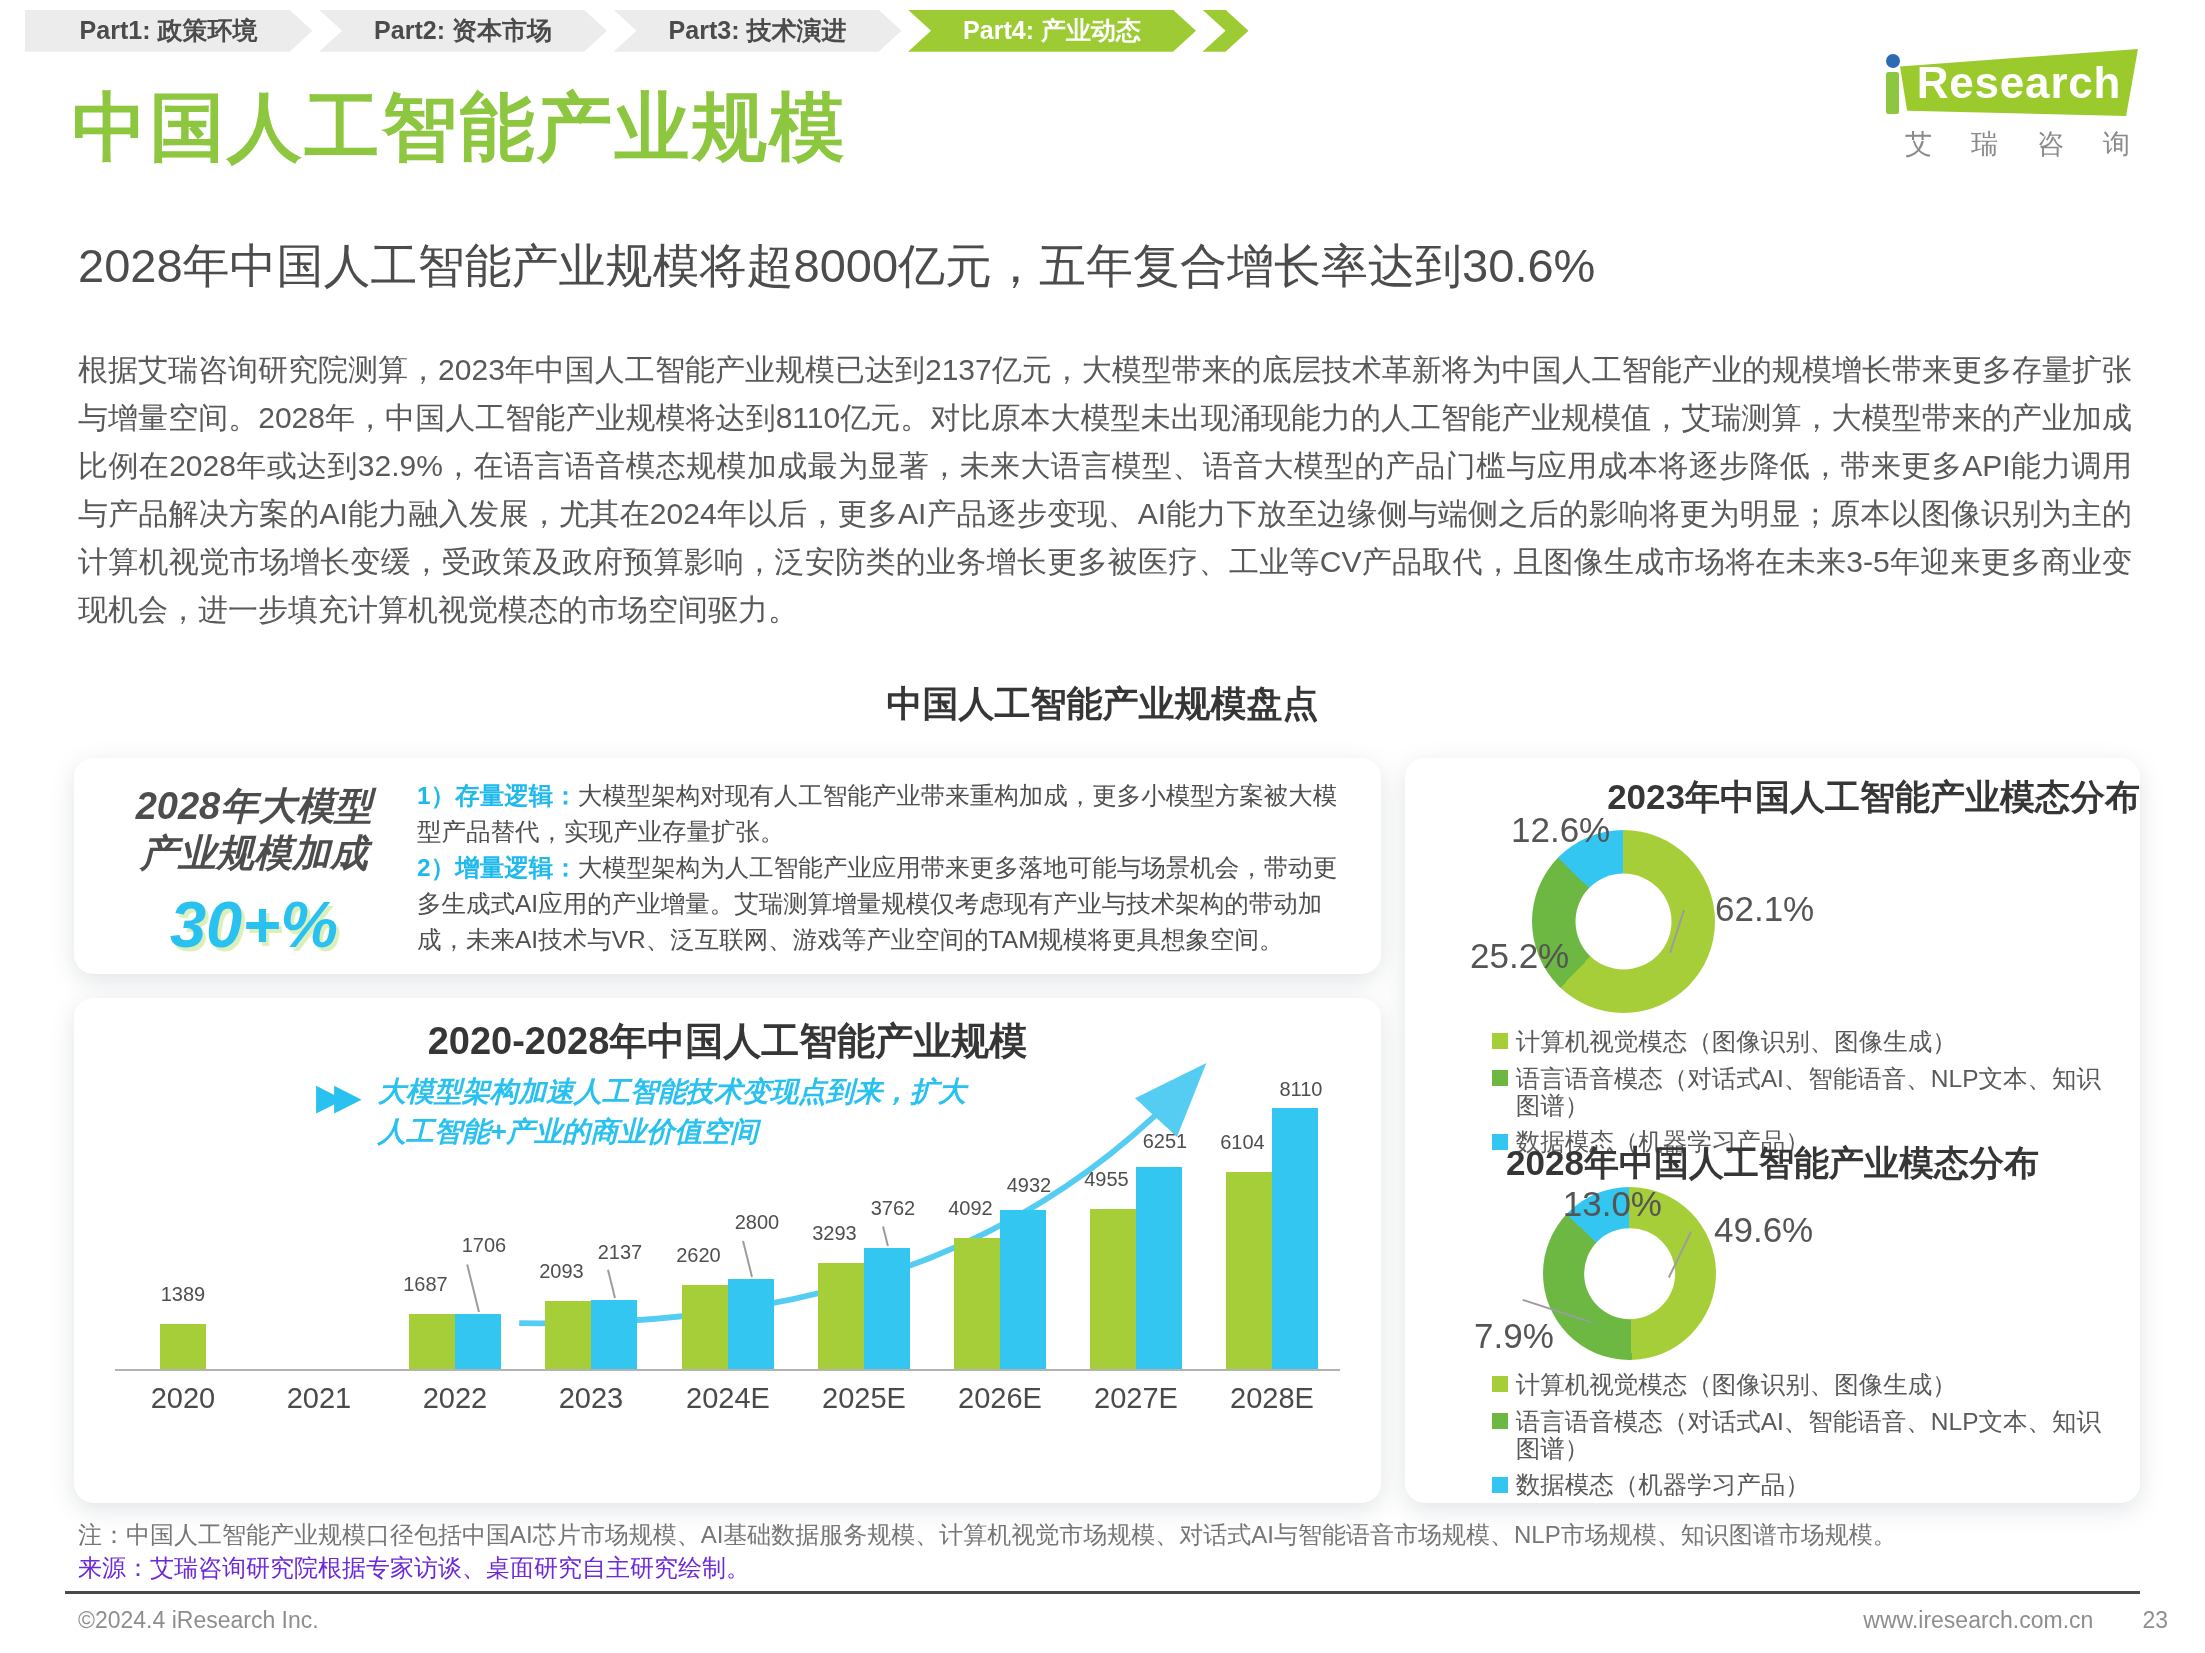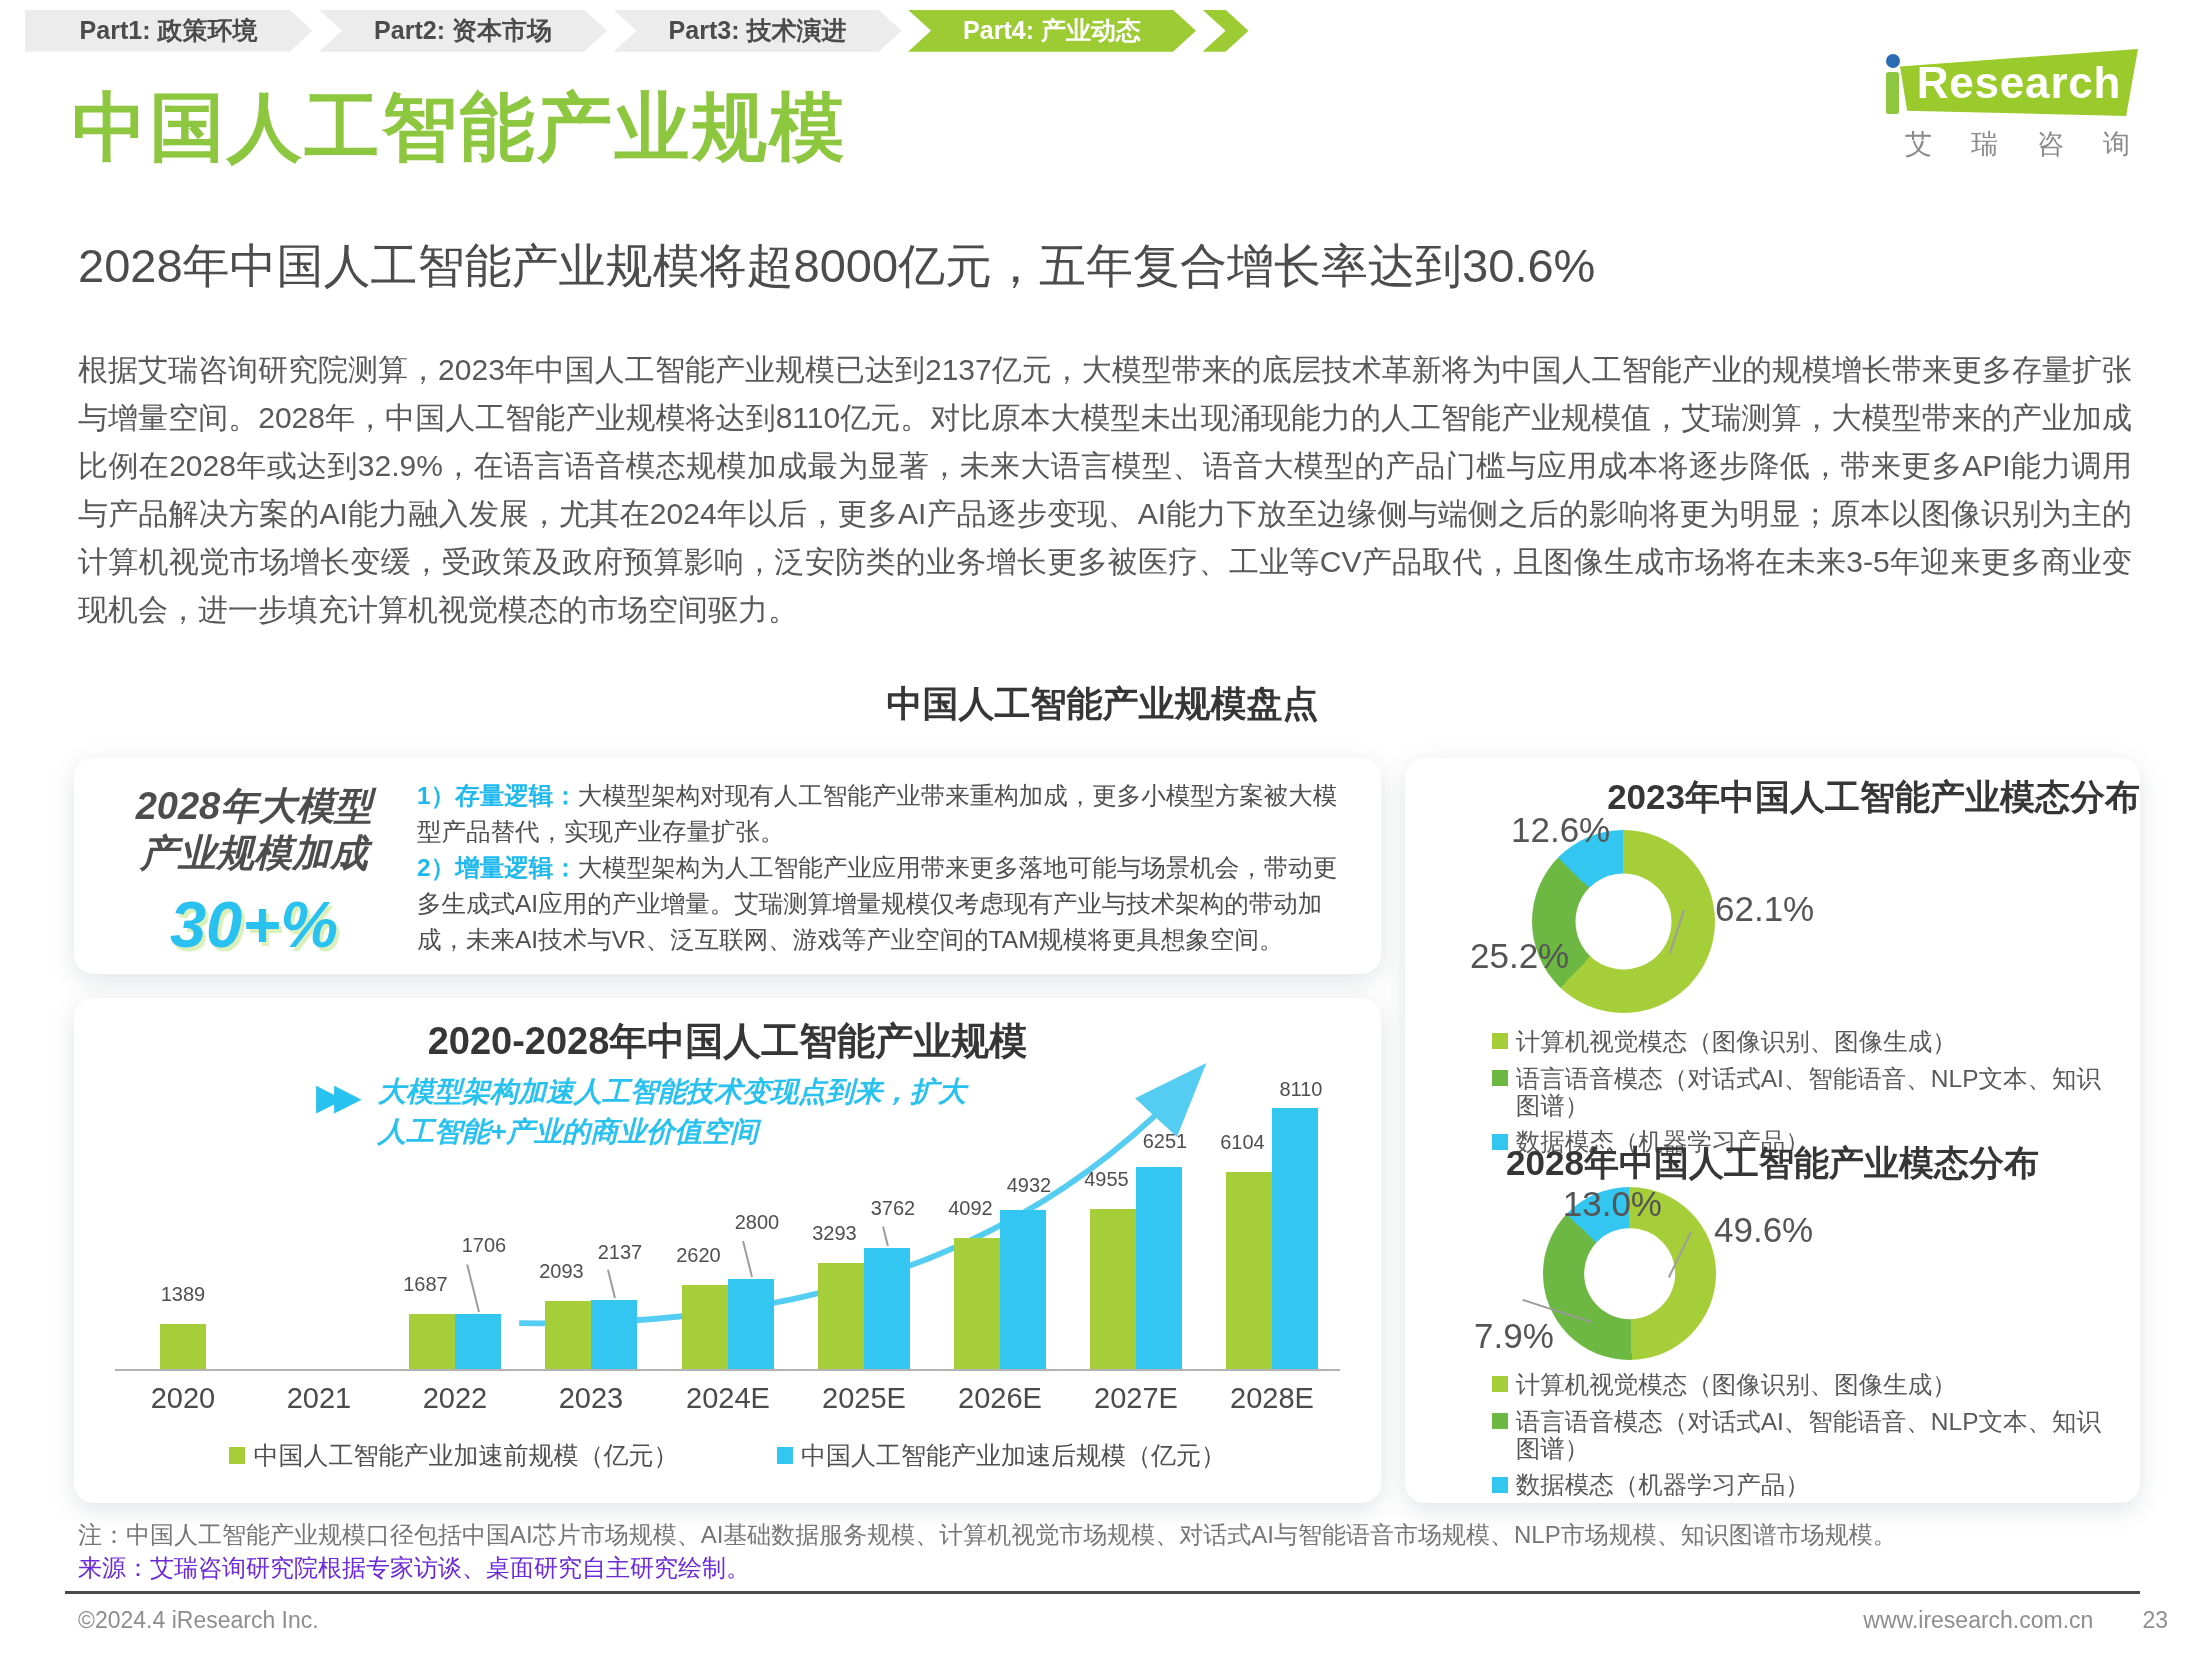--- a/index.html
+++ b/index.html
@@ -213,30 +213,20 @@
         </div>
         <div class="xlab" style="left: 953px; width: 136px; top: calc(100% + 13px);">2027E</div>
         <div class="bar-group" style="left: 1089px; width: 136px;">
           <div class="bar" style="left: 22px; width: 46px; height: 197px; background: rgb(166, 206, 57);"></div>
           <div class="val-label" style="left: -18.5px; bottom: 215px;">6104</div>
           <div class="bar" style="left: 68px; width: 46px; height: 261px; background: rgb(51, 198, 240);"></div>
           <div class="val-label" style="left: 40px; bottom: 268px;">8110</div>
         </div>
         <div class="xlab" style="left: 1089px; width: 136px; top: calc(100% + 13px);">2028E</div>
       </div>
-    <div class="bar-legend">
-        <div class="leg-item">
-          <span class="leg-sq" style="background: rgb(166, 206, 57);"></span>
-          <span>中国人工智能产业加速前规模（亿元）</span>
-        </div>
-        <div class="leg-item">
-          <span class="leg-sq" style="background: rgb(51, 198, 240);"></span>
-          <span>中国人工智能产业加速后规模（亿元）</span>
-        </div>
-      </div>
   </div>
 
   <div class="card card-right">
     <div class="p-title t1">2023年中国人工智能产业模态分布</div>
     <div class="donut donut1" id="donut1" style="background: conic-gradient(rgb(166, 206, 57) 0%, rgb(166, 206, 57) 62.1%, rgb(108, 184, 67) 62.1%, rgb(108, 184, 67) 87.3%, rgb(51, 198, 240) 87.3%, rgb(51, 198, 240) 100%);">
         <div class="hole"></div>
       </div>
     <div class="pct d1-p0">62.1%</div>
     <div class="pct d1-p1">25.2%</div>
     <div class="pct d1-p2">12.6%</div>

